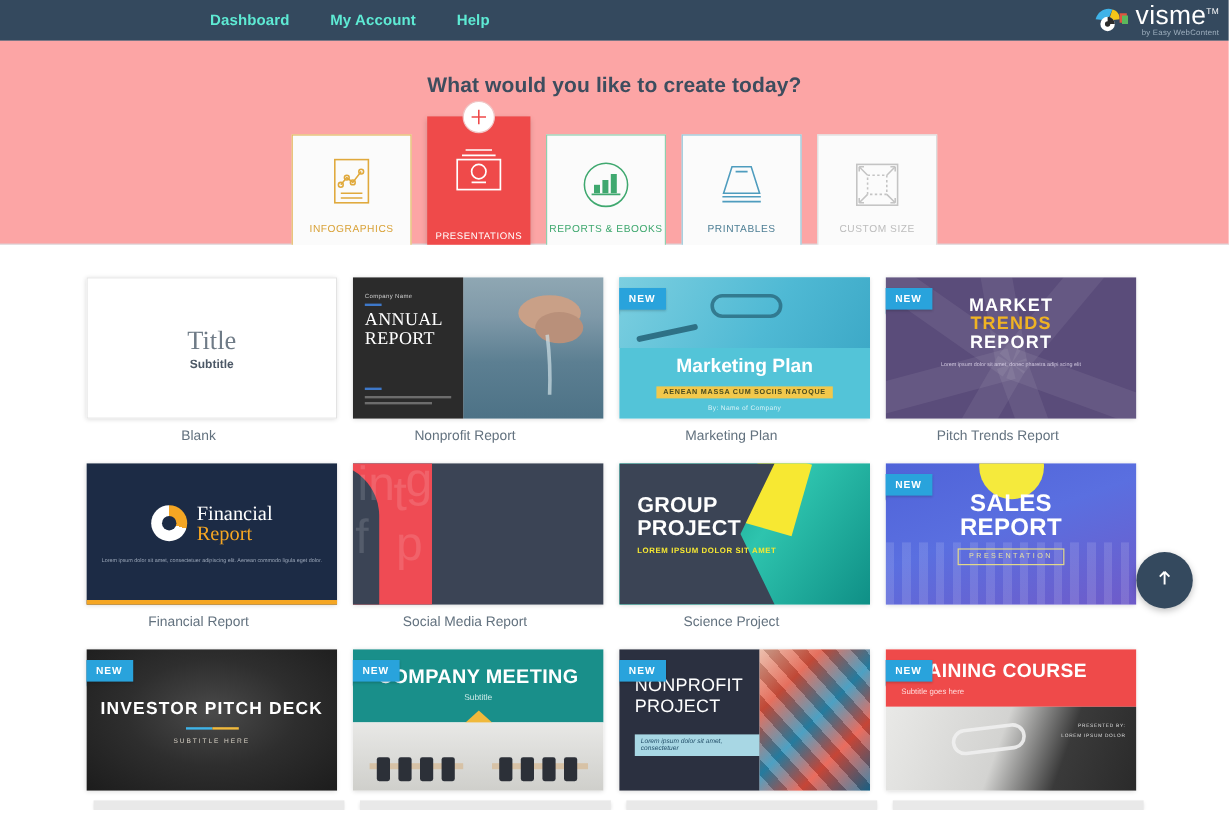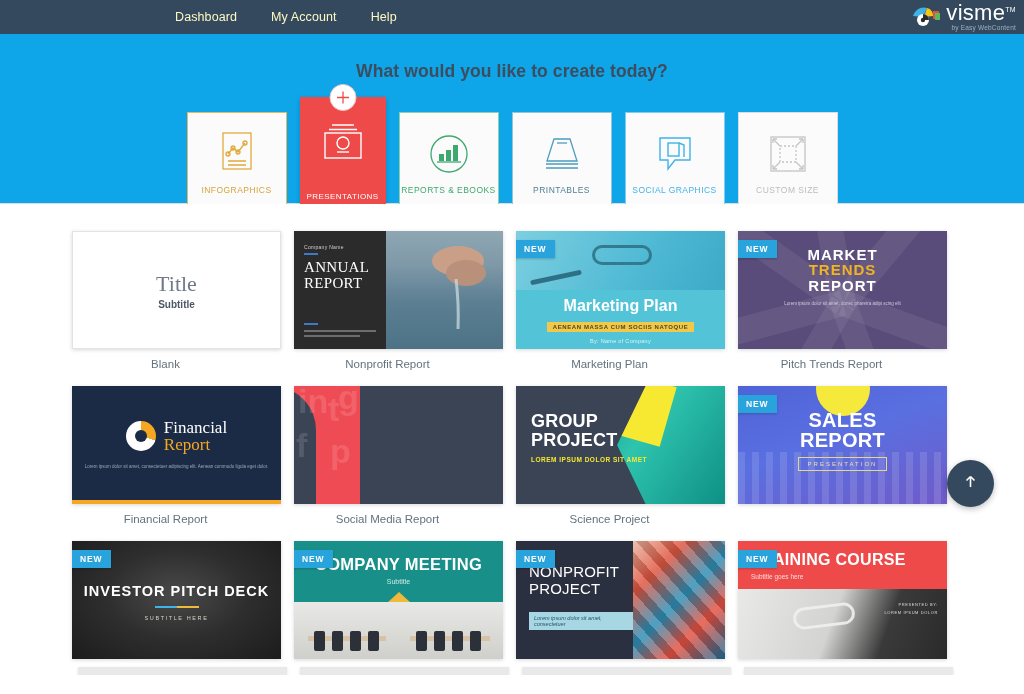--- a/index.html
+++ b/index.html
@@ -13,44 +13,45 @@
   
   .topnav {
     position: relative;
     height: 34px;
     background: #34495e;
     display: flex;
     align-items: center;
   }
   .nav-links { display: flex; align-items: center; margin-left: 175px; gap: 34px; }
   .nav-link {
-    color: #fef9c3;
+    color: #5eead4;
     font-size: 12.5px;
     letter-spacing: .1px;
     cursor: pointer;
     text-decoration: none;
+    font-weight: bold;
   }
   .brand {
     position: absolute; right: 8px; top: 0; height: 34px;
     display: flex; align-items: center; gap: 5px;
   }
   .brand-mark { width: 30px; height: 24px; position: relative; }
   .brand-text-wrap { display: flex; flex-direction: column; align-items: flex-end; line-height: 1; }
   .brand-name {
     color: #ffffff; font-size: 22px; font-weight: 400;
     letter-spacing: .3px; position: relative;
   }
   .brand-tm { font-size: 7px; vertical-align: super; color: #ffffff; }
   .brand-sub {
     color: #9fb0bf; font-size: 6.5px; letter-spacing: .2px; margin-top: 1px;
   }
 
   
   .chooser {
-    background: #0ea5e9;
+    background: #fca5a5;
     border-bottom: 1px solid #d7dde2;
     height: 170px;
     position: relative;
   }
   .chooser-title {
     text-align: center;
     color: #3d4d5e;
     font-size: 17.5px;
     font-weight: bold;
     padding-top: 27px;
@@ -189,22 +190,22 @@
   .fin-p { color:#9aa6b8; font-size:4.5px; text-align:center; margin-top:10px; line-height:1.9; }
 
   .t-social { height:100%; display:flex; background:#3b4455; position:relative; overflow:hidden; }
   .soc-left { flex:1; padding:14px 0 0 14px; position:relative; z-index:2; }
   .soc-right { width:66px; background:#ef4b54; position:relative; }
   .soc-curve { position:absolute; left:-22px; top:0; width:44px; height:100%; background:#3b4455;
                border-top-right-radius:44px; }
   .soc-t { color:#eceef1; font-size:17px; line-height:1.1; letter-spacing:.4px; }
   .soc-rule { width:92px; height:1px; background:#6c7586; margin:10px 0 8px; }
   .soc-sub { color:#5e6878; font-size:6px; line-height:2; letter-spacing:.4px; }
-  .soc-glyphs { position:absolute; inset:0; color:rgba(255,255,255,.13); font-size:34px;
-                font-weight:bold; overflow:hidden; }
+  .soc-glyphs { position:absolute; inset:0; color:rgba(255,255,255,.13); font-size:40px;
+                font-weight:normal; overflow:hidden; }
 
   .t-group { height:100%; position:relative; overflow:hidden;
              background:linear-gradient(125deg,#1fa89b 0%,#16a38f 30%,#2ec4ae 55%,#0f8f86 100%); }
   .gp-yellow { position:absolute; top:-6px; left:52%; width:44px; height:62px; background:#f7e832;
                transform:rotate(16deg); }
   .gp-dark { position:absolute; left:0; top:0; bottom:0; width:62%; background:#3b4455;
              clip-path:polygon(0 0,100% 0,78% 50%,100% 100%,0 100%); }
   .gp-txt { position:relative; z-index:3; padding:26px 0 0 15px; }
   .gp-t { color:#fff; font-size:18px; font-weight:bold; line-height:1.05; letter-spacing:.2px; }
   .gp-s { color:#f7e832; font-size:6.5px; font-weight:bold; letter-spacing:.5px; margin-top:6px; }
@@ -348,30 +349,20 @@
         <svg width="44" height="42" viewBox="0 0 44 42" fill="none" stroke="#4e9cbe" stroke-width="1.3">
           <path d="M14 6h16l7 22H7z"></path>
           <path d="M17 10h10"></path>
           <path d="M6 31h32M6 35h32"></path>
         </svg>
       </span>
       <span class="cat-label" style="color:#4e7f95">PRINTABLES</span>
     </div>
 
 
-    <div class="cat" style="border-color:#7ecdf0">
-      <span class="cat-icon">
-        <svg width="44" height="44" viewBox="0 0 44 44" fill="none" stroke="#3fb3e8" stroke-width="1.4">
-          <path d="M7 6h30v22H22l-7 9v-9H7z"></path>
-          <rect x="15" y="11" width="11" height="13"></rect>
-          <path d="M26 11l5 2v12"></path>
-        </svg>
-      </span>
-      <span class="cat-label" style="color:#3fb3e8">SOCIAL GRAPHICS</span>
-    </div>
 
     <div class="cat" style="border-color:#dcdcdc">
       <span class="cat-icon">
         <svg width="42" height="42" viewBox="0 0 42 42" fill="none" stroke="#c4c4c4" stroke-width="1.3">
           <rect x="4" y="4" width="34" height="34"></rect>
           <rect x="13" y="13" width="16" height="16" stroke-dasharray="2 2"></rect>
           <path d="M13 13L6 6M29 13l7-7M13 29l-7 7M29 29l7 7"></path>
           <path d="M6 6h4M6 6v4M36 6h-4M36 6v4M6 36h4M6 36v-4M36 36h-4M36 36v-4"></path>
         </svg>
       </span>

